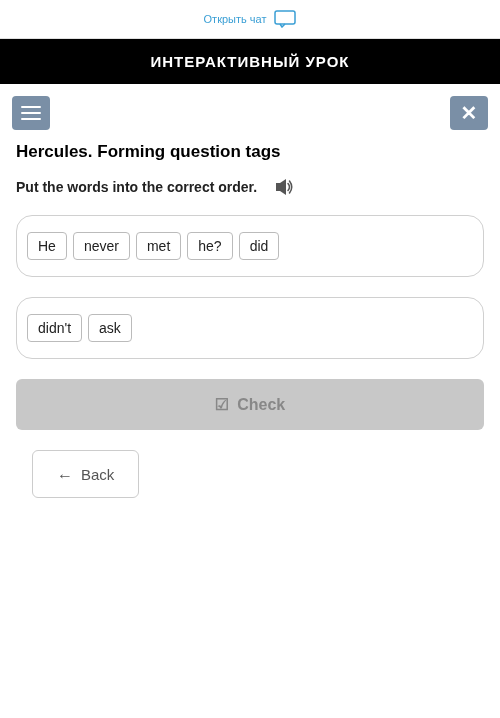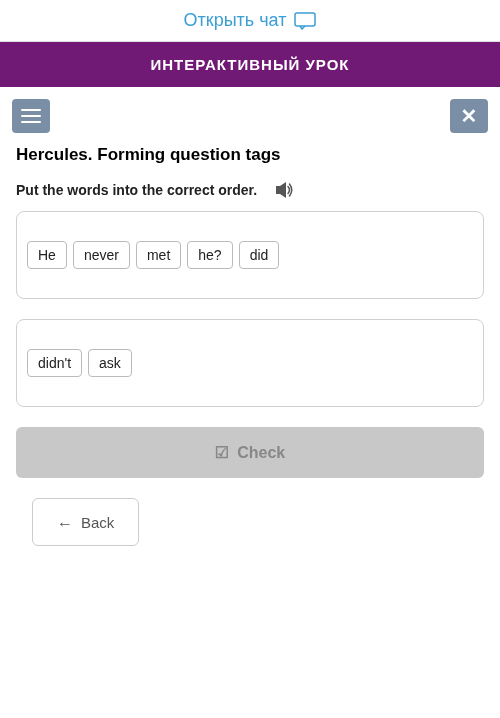--- a/index.html
+++ b/index.html
@@ -17,35 +17,35 @@
     .top-bar {
       background: #fff;
       display: flex;
       align-items: center;
       justify-content: center;
       padding: 10px 16px;
       border-bottom: 1px solid #e0e0e0;
     }
     .top-bar-link {
       color: #3a9fd5;
-      font-size: 18px;
+      font-size: 11px;
       display: flex;
       align-items: center;
       gap: 8px;
       text-decoration: none;
     }
     .chat-icon {
       display: inline-block;
       width: 22px;
       height: 18px;
     }
 
     
     .green-header {
-      background: #701a75;
+      background: #000000;
       color: #fff;
       text-align: center;
       padding: 14px 16px;
       font-size: 15px;
       font-weight: bold;
       letter-spacing: 1px;
       text-transform: uppercase;
     }
 
     
@@ -115,24 +115,24 @@
       align-items: center;
       gap: 16px;
     }
     .audio-icon {
       display: inline-flex;
       align-items: center;
     }
 
     
     .word-box-container {
-      margin: 0 16px 20px 16px;
+      margin: 7px 16px 20px 16px;
       border: 1px solid #d0d0d0;
-      border-radius: 8px;
-      padding: 29px 10px;
+      border-radius: 16px;
+      padding: 16px 10px;
       background: #fff;
     }
     .word-row {
       display: flex;
       flex-wrap: wrap;
       gap: 6px;
       margin-bottom: 6px;
     }
     .word-row:last-child {
       margin-bottom: 0;

